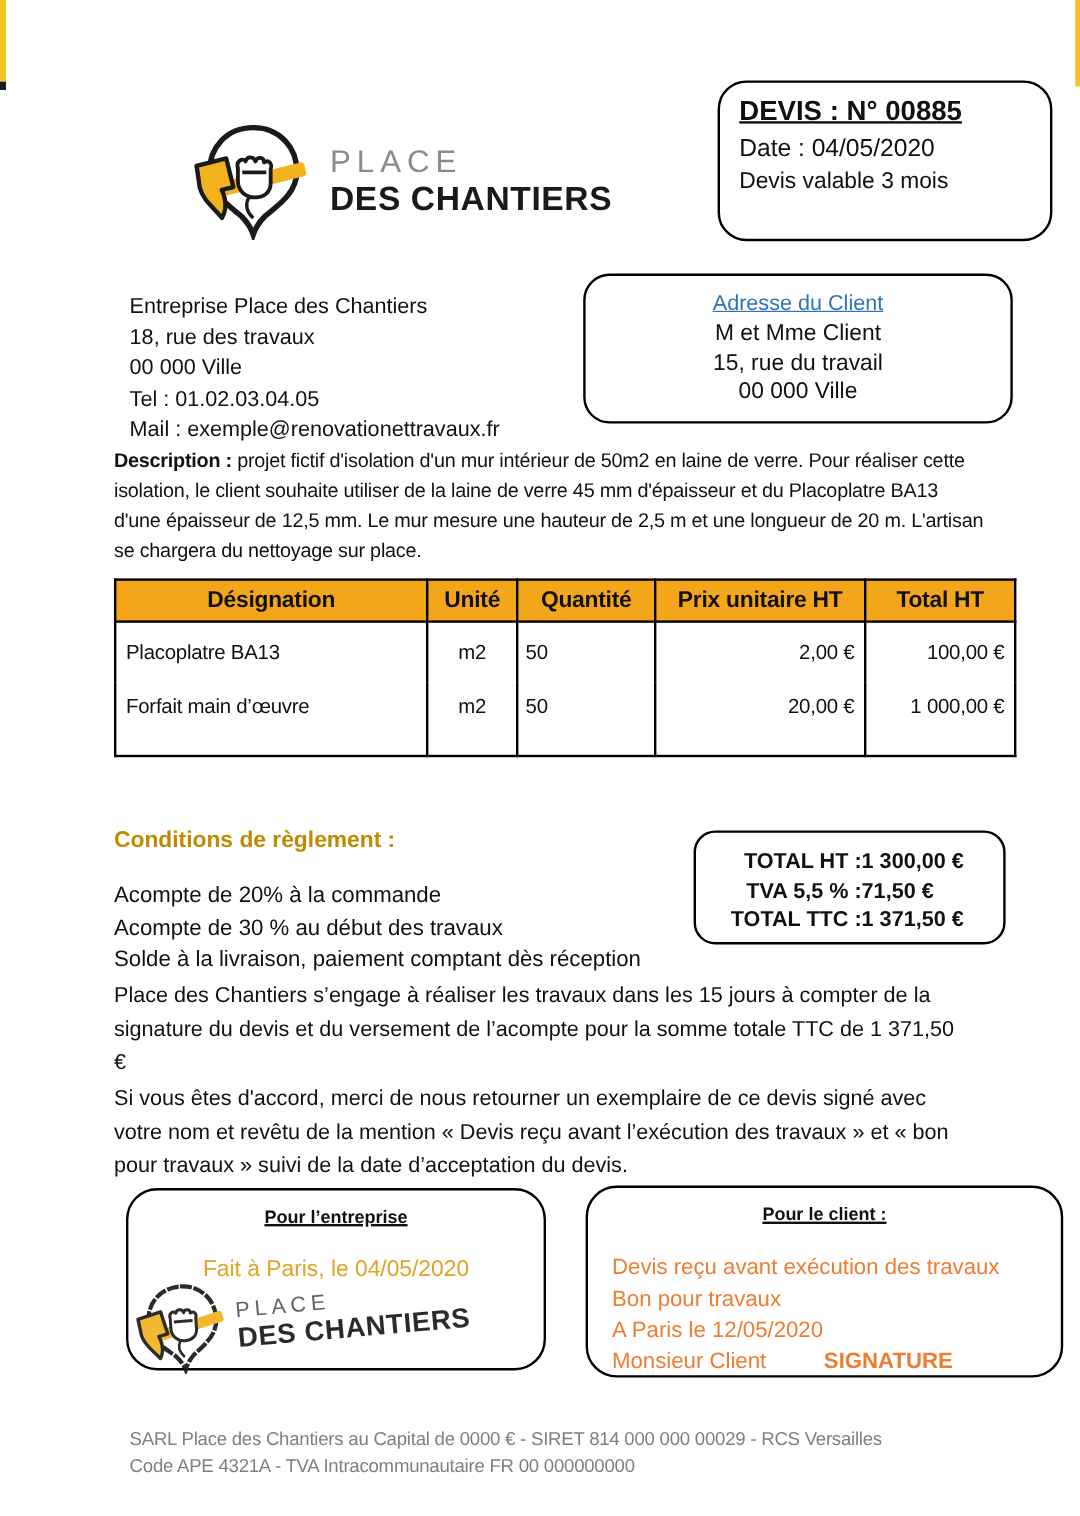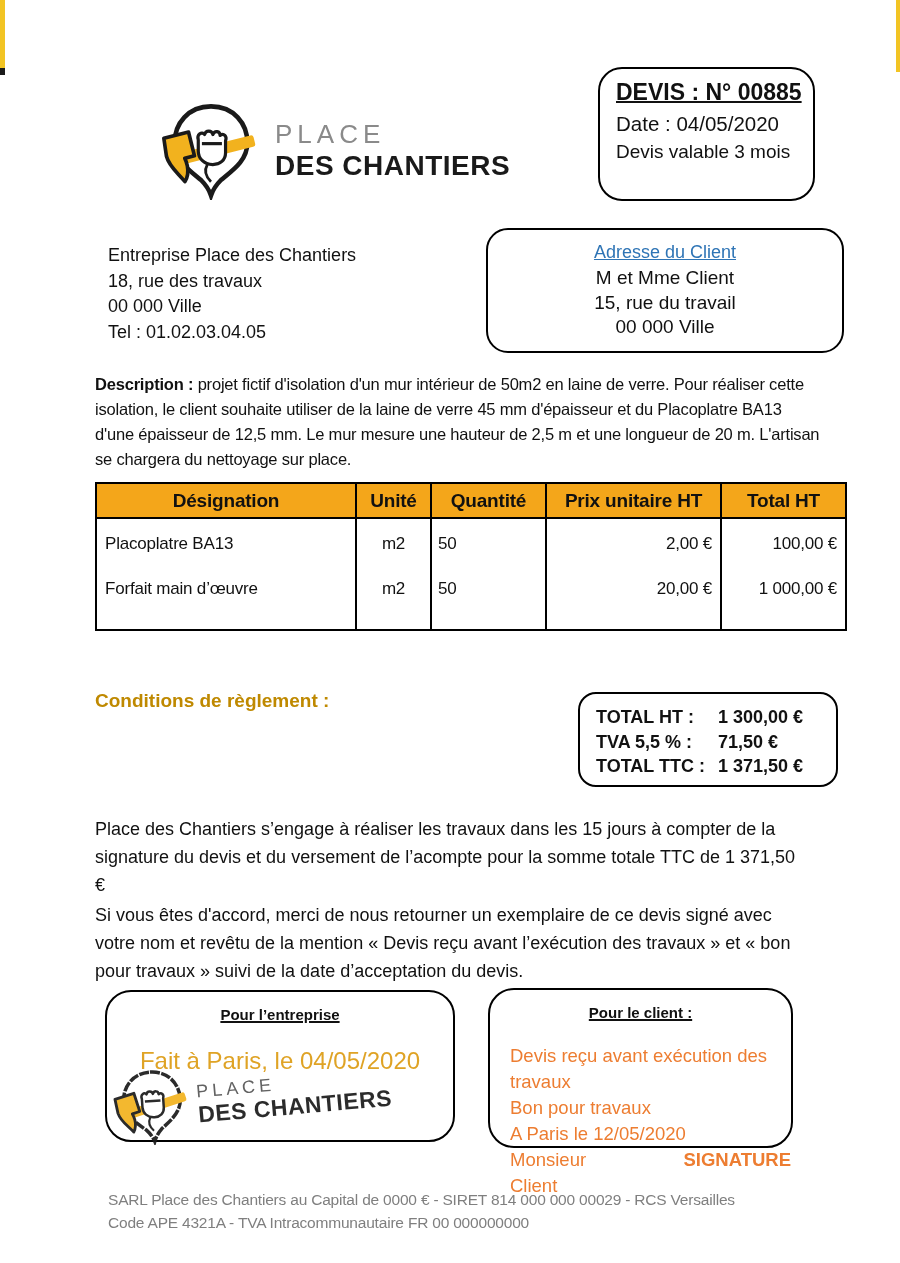--- a/index.html
+++ b/index.html
@@ -13,21 +13,21 @@
   .edge-tick{position:absolute;left:0;top:68px;width:5px;height:7px;background:#1a1a1a;}
 
   
   .logo-wrap{position:absolute;left:155px;top:100px;display:flex;align-items:center;}
   .logo-svg{width:112px;height:100px;}
   .logo-text{margin-left:8px;line-height:1;}
   .logo-text .l1{font-size:26px;letter-spacing:5px;color:#8a8a8a;font-weight:400;}
   .logo-text .l2{font-size:28px;letter-spacing:0.5px;color:#1a1a1a;font-weight:700;margin-top:5px;}
 
   
-  .quote-box{position:absolute;left:598px;top:67px;width:217px;height:134px;border:2.5px solid #000;border-radius:24px;padding:10px 0 0 16px;box-sizing:border-box;}
+  .quote-box{position:absolute;left:598px;top:67px;width:279px;height:134px;border:2.5px solid #000;border-radius:24px;padding:10px 0 0 16px;box-sizing:border-box;}
   .quote-box .t{font-size:23px;font-weight:700;text-decoration:underline;text-decoration-thickness:2px;margin-bottom:4px;}
   .quote-box .r{font-size:20.5px;line-height:28px;}
   .quote-box .r.small{font-size:19px;}
 
   
   .company{position:absolute;left:108px;top:243px;font-size:18px;line-height:25.5px;}
 
   
   .client-box{position:absolute;left:486px;top:228px;width:358px;height:125px;border:2.5px solid #000;border-radius:22px;box-sizing:border-box;text-align:center;padding-top:12px;}
   .client-box .title{color:#2E74B5;font-size:18px;text-decoration:underline;margin-bottom:3px;}
@@ -46,39 +46,39 @@
   .items td.r{text-align:right;}
   .items td.q{padding-left:6px;}
 
   
   .pay-title{position:absolute;left:95px;top:690px;font-size:19px;font-weight:700;color:#BF8900;text-decoration-thickness:2px;}
   .pay-lines{position:absolute;left:95px;top:733px;font-size:18.5px;line-height:26.5px;}
 
   
   .totals-box{position:absolute;left:578px;top:692px;width:260px;height:95px;border:2.5px solid #000;border-radius:18px;box-sizing:border-box;padding:11px 0 0 16px;}
   .totals-box .row{display:flex;font-weight:700;font-size:18px;line-height:24.5px;}
-  .totals-box .lab{width:122px;}
+  .totals-box .lab{width:122px;text-align:right;}
 
   
   .para{position:absolute;left:95px;font-size:18px;line-height:28px;}
   .para.p1{top:815px;width:708px;}
   .para.p2{top:901px;width:712px;}
 
   
   .sig-left{position:absolute;left:105px;top:990px;width:350px;height:152px;border:2.5px solid #000;border-radius:26px;box-sizing:border-box;text-align:center;}
-  .sig-right{position:absolute;left:488px;top:988px;width:305px;height:160px;border:2.5px solid #000;border-radius:26px;box-sizing:border-box;}
+  .sig-right{position:absolute;left:488px;top:988px;width:398px;height:160px;border:2.5px solid #000;border-radius:26px;box-sizing:border-box;}
   .sig-title{font-size:15px;font-weight:700;text-decoration:underline;text-decoration-thickness:2px;margin-top:14px;text-align:center;}
-  .sig-date{color:#DFA325;font-size:24px;margin-top:24px;}
+  .sig-date{color:#DFA325;font-size:19px;margin-top:24px;}
   .stamp{position:absolute;left:2px;top:66px;width:345px;display:flex;align-items:center;transform:rotate(-4deg);opacity:0.92;}
   .stamp .logo-svg{width:86px;height:78px;}
   .stamp-text{margin-left:2px;text-align:left;line-height:1;transform:rotate(-1deg);}
   .stamp-text .l1{font-size:18px;letter-spacing:4px;color:#555;}
   .stamp-text .l2{font-size:23px;font-weight:700;color:#1a1a1a;letter-spacing:0.5px;margin-top:3px;}
   .client-sig-lines{margin:22px 0 16px 20px;color:#ED7D31;font-size:18.5px;line-height:26px;}
-  .client-sig-lines .lastrow{display:flex;gap:42px;}
+  .client-sig-lines .lastrow{display:flex;}
   .client-sig-lines .sig-label{font-weight:700;margin-left:48px;}
 
   
   .footer{position:absolute;left:108px;top:1188px;color:#7F7F7F;font-size:15.5px;letter-spacing:-0.2px;line-height:23px;}
 </style>
 </head>
 <body>
 
 <div class="page">
 
@@ -109,20 +109,21 @@
     <div class="t">DEVIS : N° 00885</div>
     <div class="r">Date : 04/05/2020</div>
     <div class="r small">Devis valable 3 mois</div>
   </div>
 
   <div class="company">
     <div>Entreprise Place des Chantiers</div>
     <div>18, rue des travaux</div>
     <div>00 000 Ville</div>
     <div>Tel : 01.02.03.04.05</div>
+    <div>Mail : exemple@renovationettravaux.fr</div>
   </div>
 
   <div class="client-box">
     <div class="title">Adresse du Client</div>
     <div class="ln">M et Mme Client</div>
     <div class="ln">15, rue du travail</div>
     <div class="ln">00 000 Ville</div>
   </div>
 
   <div class="description">
@@ -159,20 +160,25 @@
         <td style="vertical-align:top;padding-top:10px;">Forfait main d’œuvre</td>
         <td class="c" style="vertical-align:top;padding-top:10px;">m2</td>
         <td class="q" style="vertical-align:top;padding-top:10px;">50</td>
         <td class="r" style="vertical-align:top;padding-top:10px;">20,00 €</td>
         <td class="r" style="vertical-align:top;padding-top:10px;">1 000,00 €</td>
       </tr>
     </tbody>
   </table>
 
   <div class="pay-title">Conditions de règlement :</div>
+  <div class="pay-lines">
+    <div>Acompte de 20% à la commande</div>
+    <div>Acompte de 30 % au début des travaux</div>
+    <div>Solde à la livraison, paiement comptant dès réception</div>
+  </div>
 
   <div class="totals-box">
     <div class="row">
       <span class="lab">TOTAL HT :</span>
       <span>1 300,00 €</span>
     </div>
     <div class="row">
       <span class="lab">TVA 5,5 % :</span>
       <span>71,50 €</span>
     </div>

